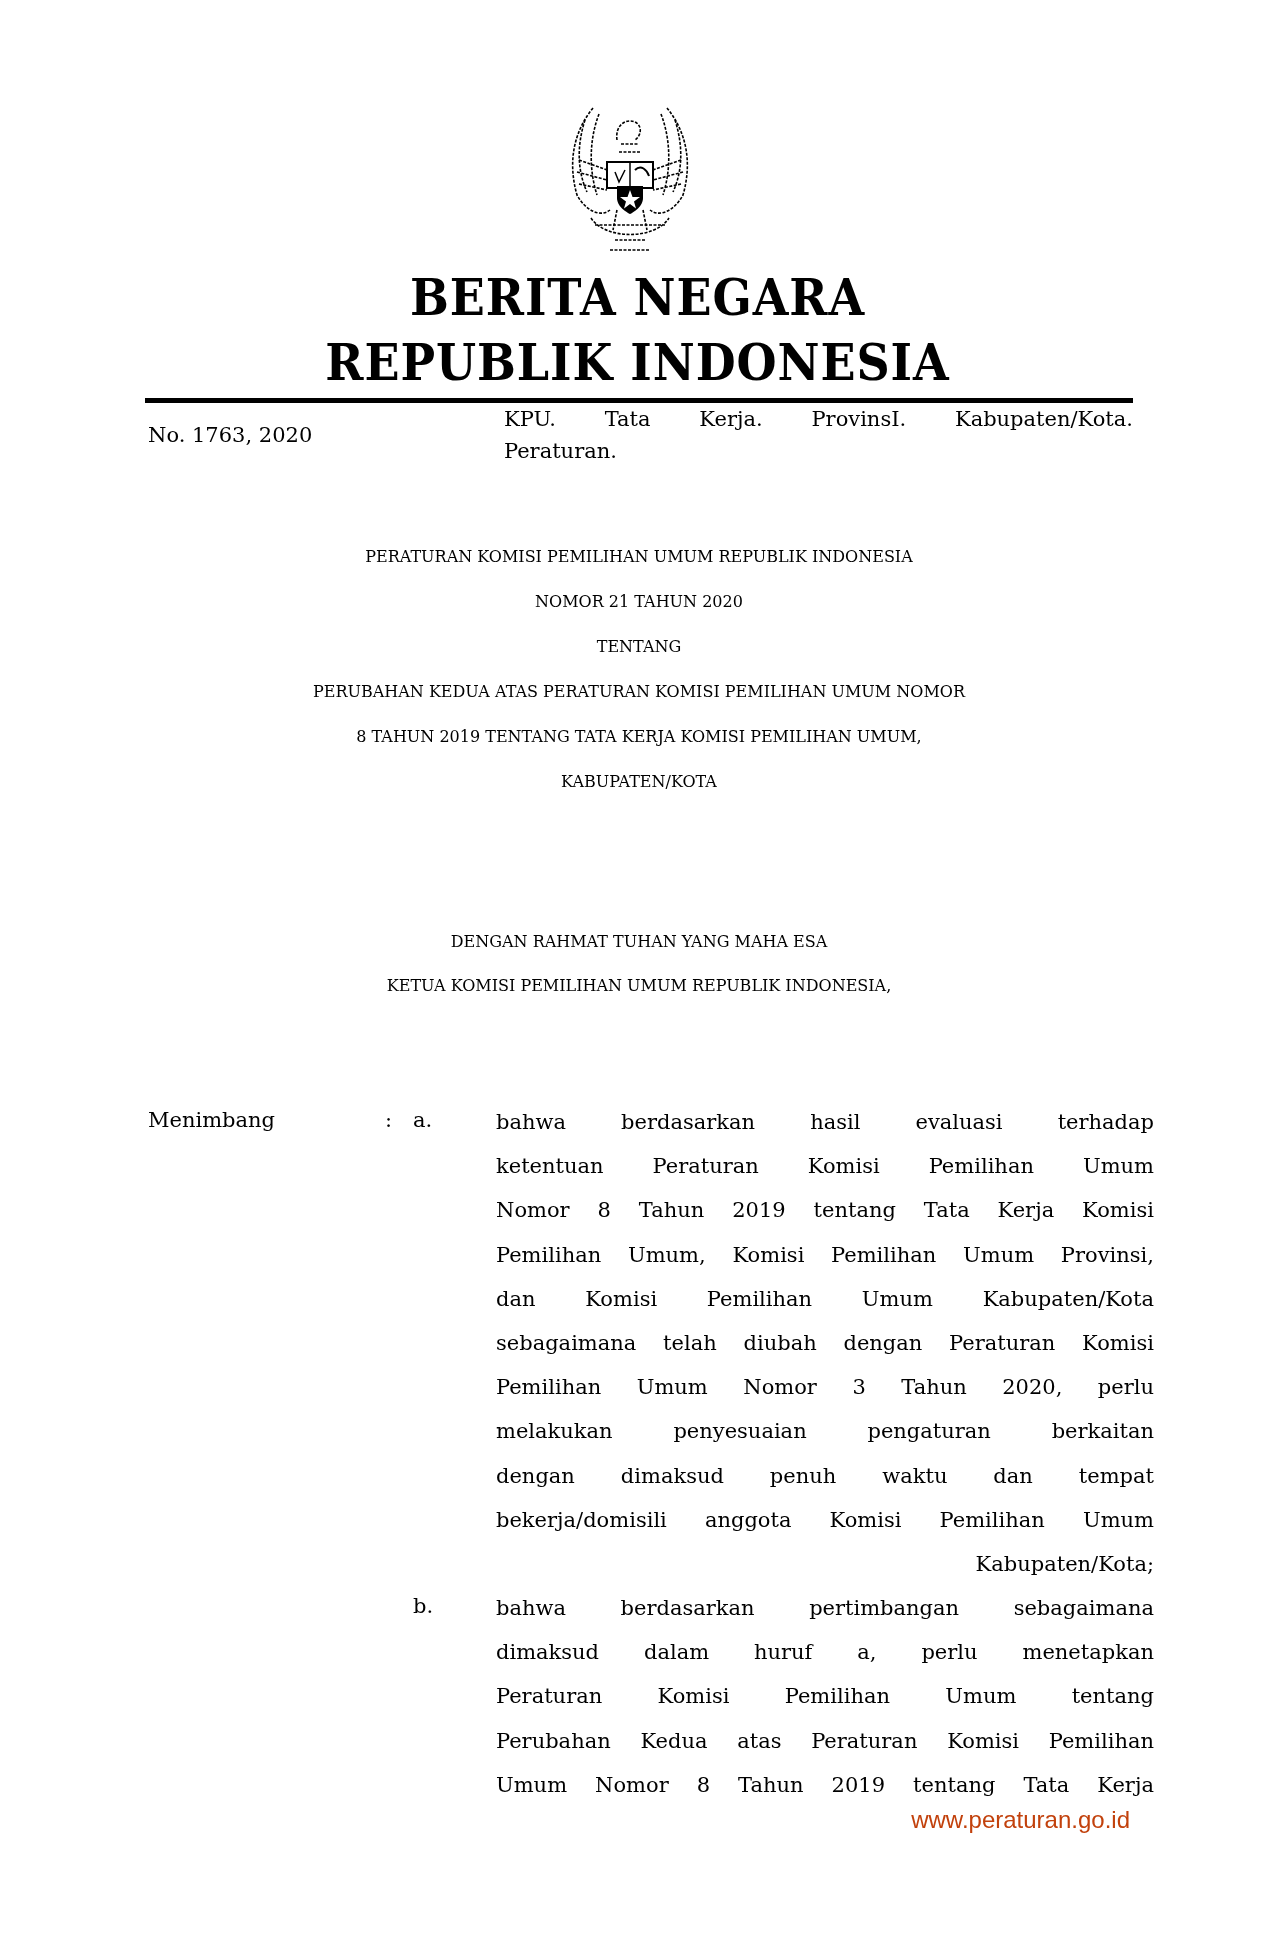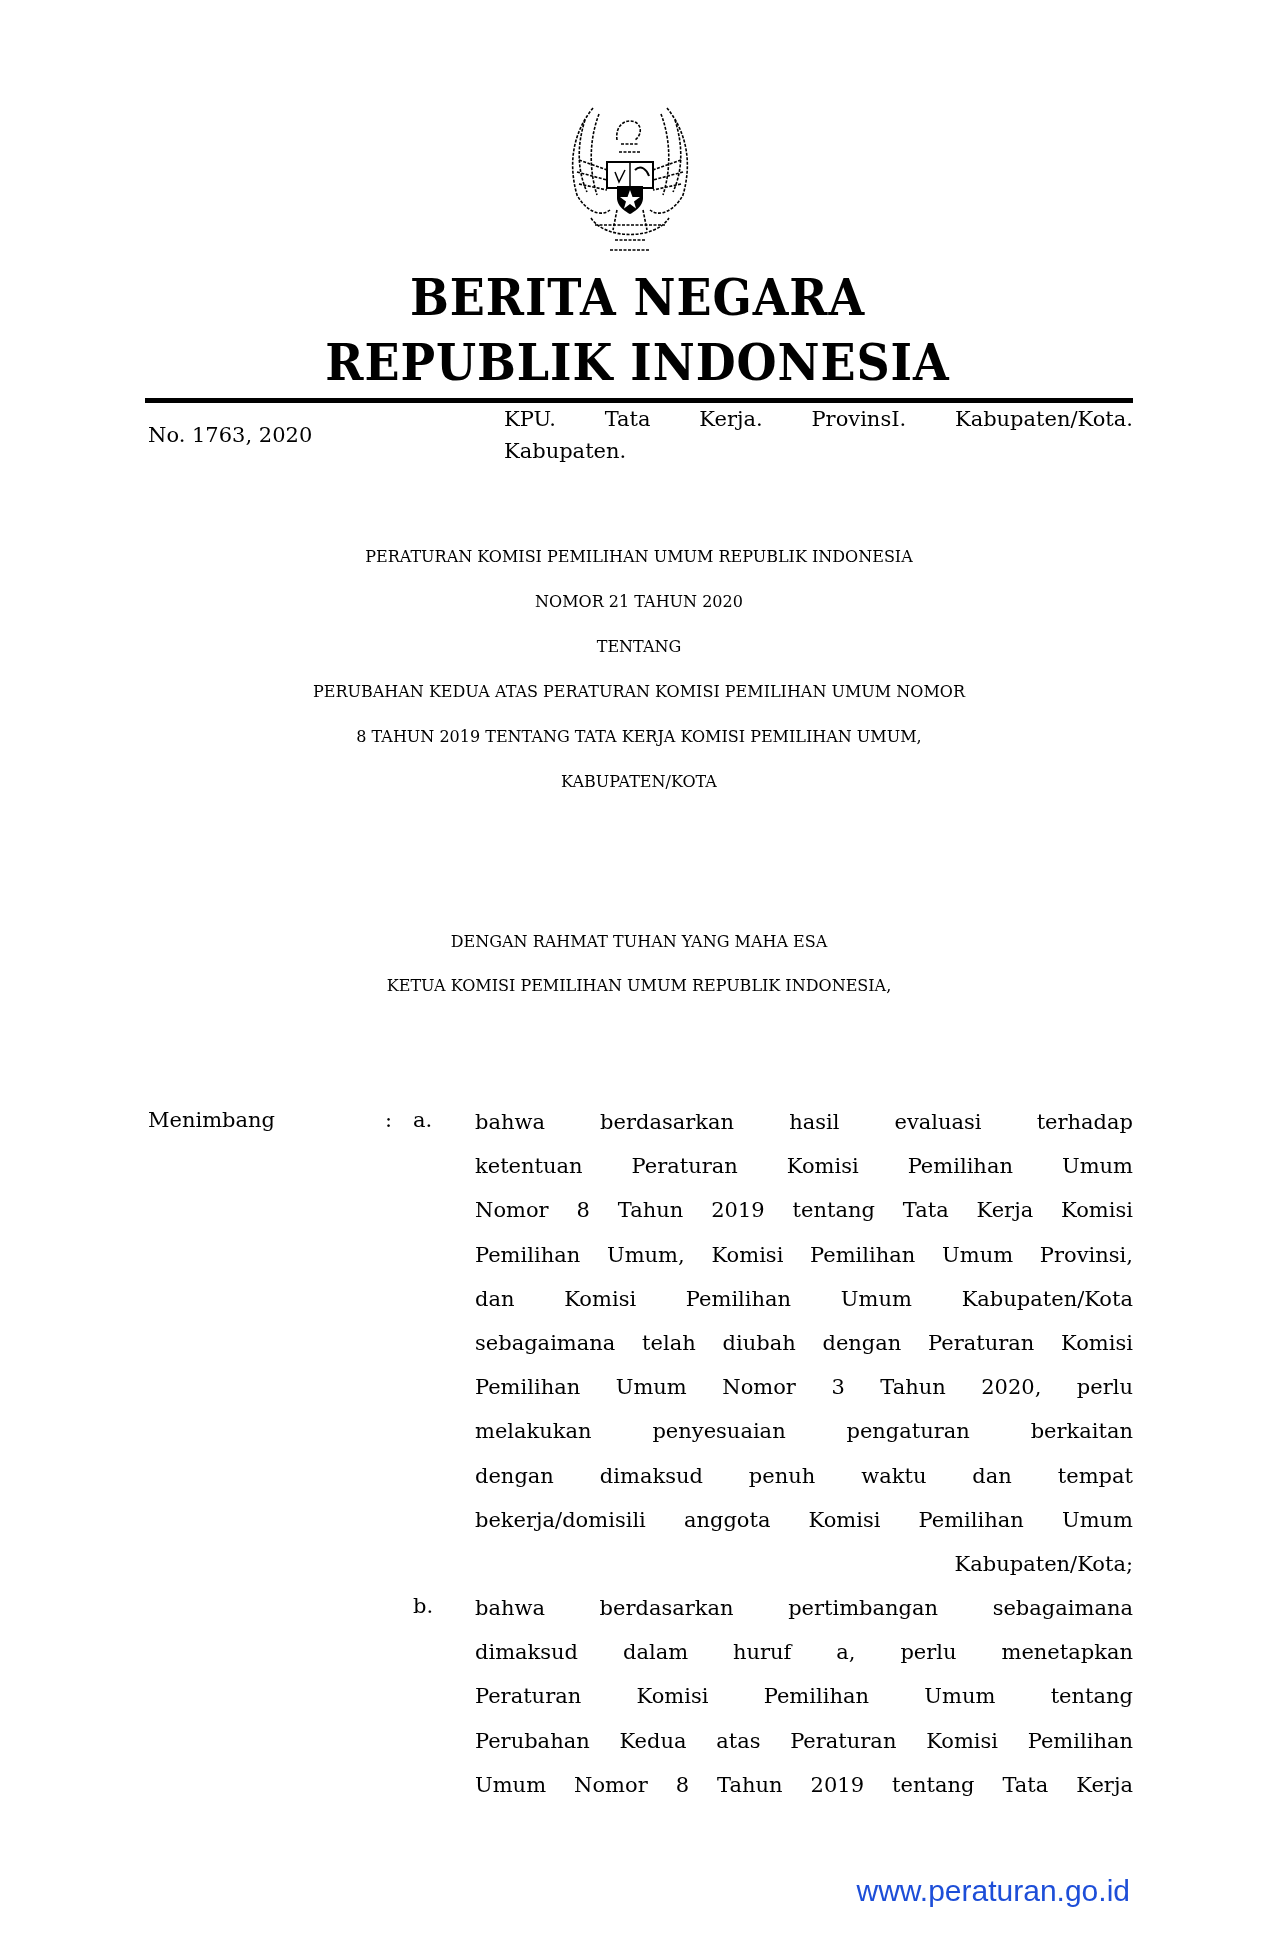--- a/index.html
+++ b/index.html
@@ -18,27 +18,27 @@
   .meta.sub .row1 { display: flex; justify-content: space-between; }
   .center { position: absolute; left: 145px; width: 988px; text-align: center; font-size: 16px; }
   .head-block { top: 534px; line-height: 45px; }
   .rahmat { top: 932px; }
   .ketua { top: 976px; }
   .menimbang-label { position: absolute; left: 148px; top: 1108px; font-size: 21px; }
   .colon { position: absolute; left: 385px; top: 1108px; font-size: 21px; }
   .letter { position: absolute; left: 413px; font-size: 21px; }
   .letter.a { top: 1108px; }
   .letter.b { top: 1594px; }
-  .para { position: absolute; left: 475px; width: 658px; font-size: 21px; line-height: 44.2px; }
+  .para { position: absolute; left: 496px; width: 658px; font-size: 21px; line-height: 44.2px; }
   .para .ln { display: flex; justify-content: space-between; white-space: nowrap; height: 44.2px; }
   .para .ln.last { justify-content: flex-end; }
   .para.a { top: 1100px; }
   .para.b { top: 1586px; }
-  .watermark { position: absolute; right: 145px; top: 1874px; font-family: "Liberation Sans", sans-serif;
-               font-size: 30px; color: #1d4ed8; }
+  .watermark { position: absolute; right: 145px; top: 1806px; font-family: "Liberation Sans", sans-serif;
+               font-size: 24px; color: #c2410c; }
 </style>
 </head>
 <body>
 
 <div class="emblem">
   <svg width="150" height="160" viewBox="0 0 150 160">
     <g fill="none" stroke="#000" stroke-width="1.6" stroke-dasharray="3 1.5">
       <path d="M38 8 C20 30 12 60 22 95 C30 110 45 118 55 110"></path>
       <path d="M30 20 C22 45 22 70 32 92"></path>
       <path d="M44 14 C34 40 34 70 42 95"></path>
@@ -68,21 +68,21 @@
 
 <div class="meta no">No. 1763, 2020</div>
 <div class="meta sub">
   <div class="row1">
     <span>KPU.</span>
     <span>Tata</span>
     <span>Kerja.</span>
     <span>ProvinsI.</span>
     <span>Kabupaten/Kota.</span>
   </div>
-  <div>Kabupaten.</div>
+  <div>Peraturan.</div>
 </div>
 
 <div class="center head-block">
   <div>PERATURAN KOMISI PEMILIHAN UMUM REPUBLIK INDONESIA</div>
   <div>NOMOR 21 TAHUN 2020</div>
   <div>TENTANG</div>
   <div>PERUBAHAN KEDUA ATAS PERATURAN KOMISI PEMILIHAN UMUM NOMOR</div>
   <div>8 TAHUN 2019 TENTANG TATA KERJA KOMISI PEMILIHAN UMUM,</div>
   <div>KABUPATEN/KOTA</div>
 </div>

